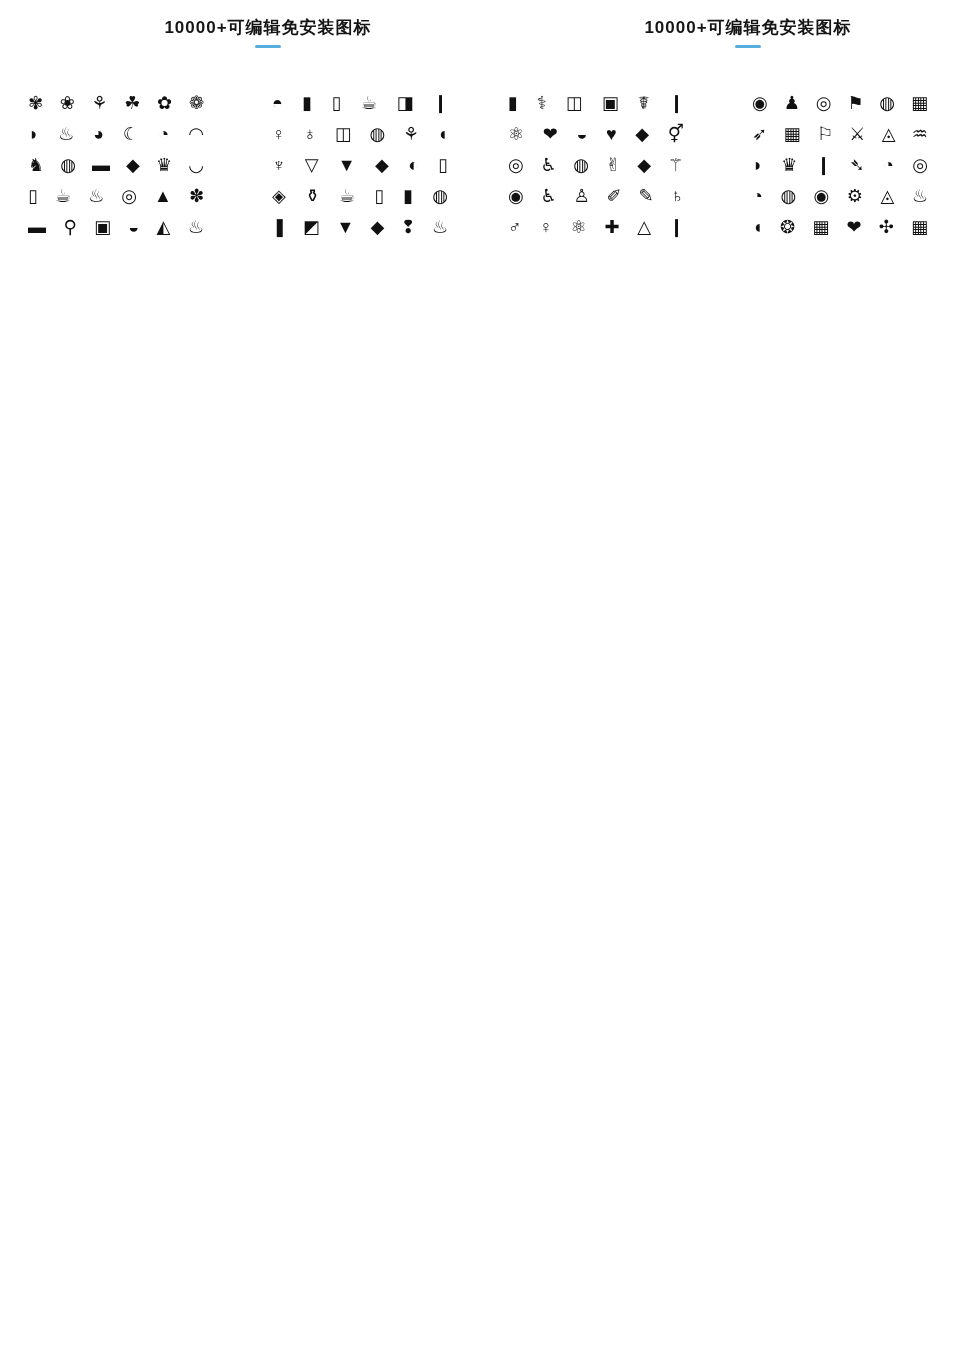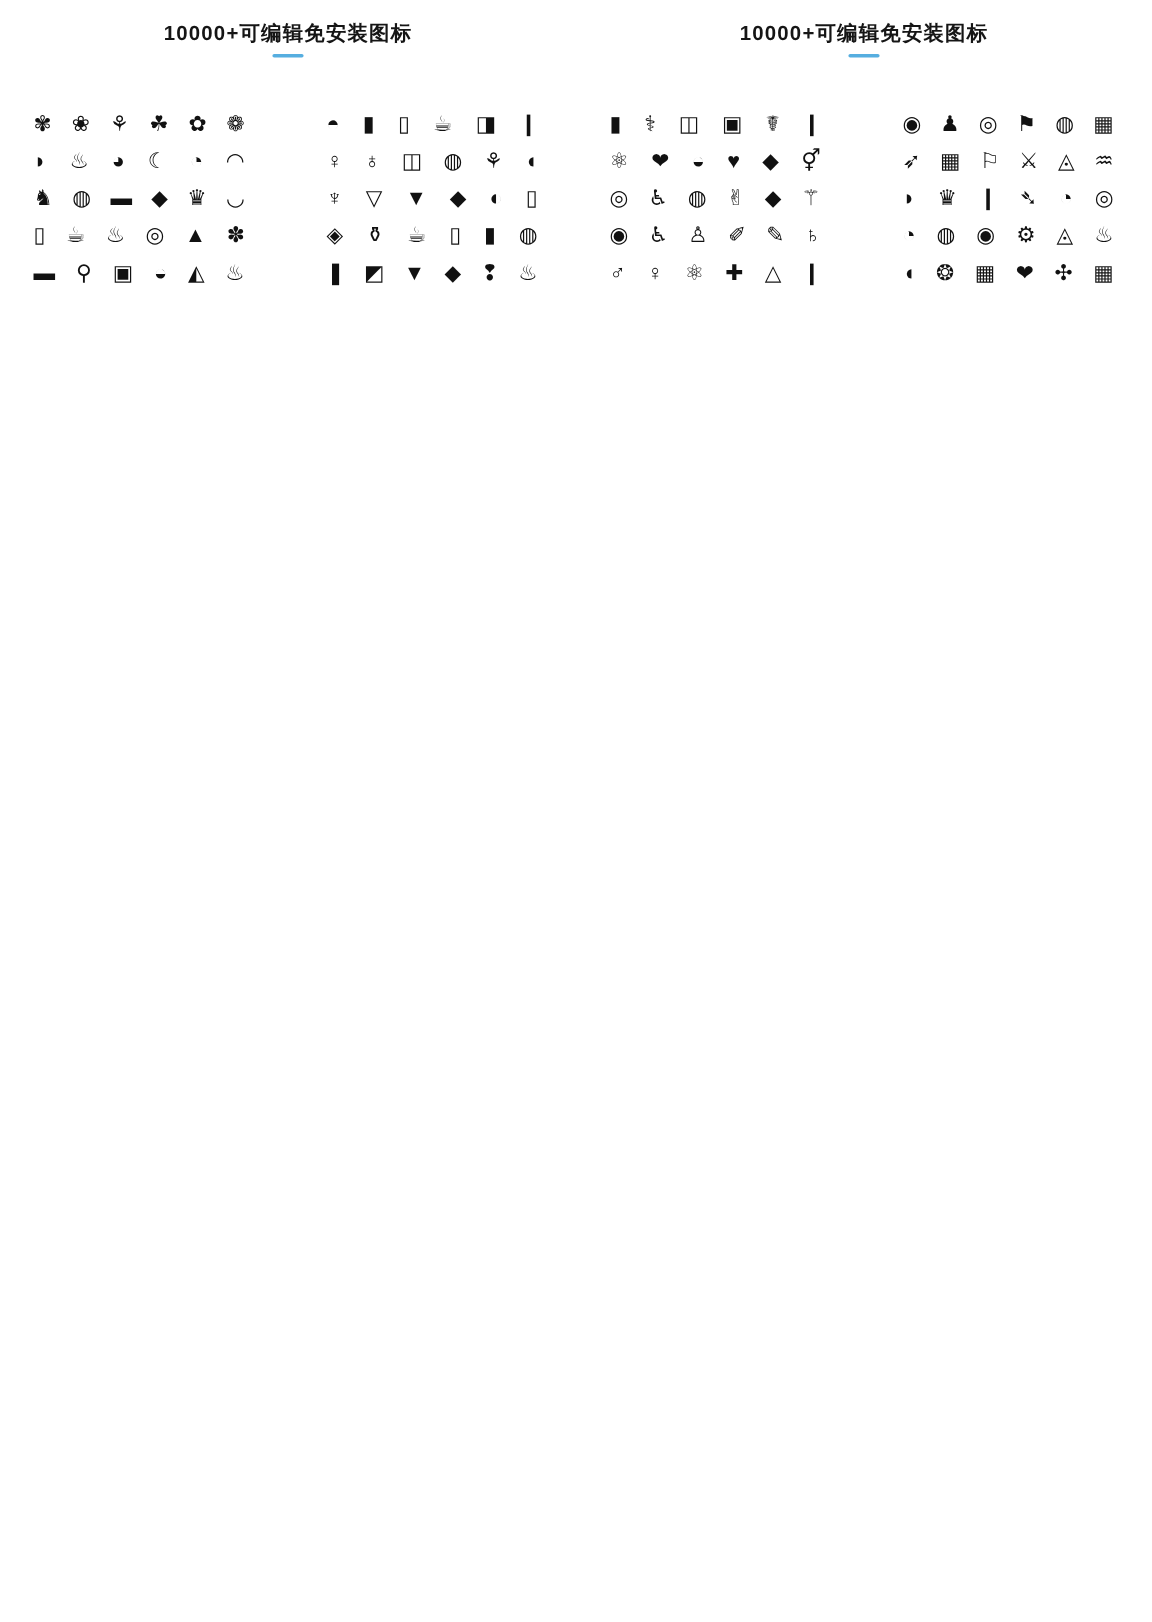--- a/index.html
+++ b/index.html
@@ -1,21 +1,21 @@
 <!DOCTYPE html>
 <html><head>
 <meta charset="utf-8">
 <style>
   html,body{margin:0;padding:0;background:#fff;}
   .sheet{position:relative;width:960px;height:1352px;background:#fff;overflow:hidden;
          font-family:"Liberation Sans","DejaVu Sans",sans-serif;}
   .cell{position:absolute;width:480px;height:270px;background:#fff;}
 
   
-  .head{position:absolute;top:16px;left:0;width:100%;text-align:center;}
+  .head{position:absolute;top:16px;left:0;width:100%;text-align:center;padding-left:28px;}
   .head .t-cn{font-size:16px;font-weight:bold;color:#4b5a76;letter-spacing:6px;}
   .head .t-en{font-size:8px;color:#a9b0ba;letter-spacing:.4px;margin-top:5px;}
   .head .bar{width:26px;height:3px;margin:6px auto 0;border-radius:2px;}
   .bar-purple{background:#8174e0;}
   .bar-blue{background:#56aee0;}
   .head-icons .t-icons{font-size:17px;font-weight:bold;color:#151515;letter-spacing:1px;}
 
   
   .ctable{position:absolute;border-collapse:collapse;font-size:6.5px;color:#7d828c;}
   .ctable th,.ctable td{padding:0;height:15px;text-align:center;font-weight:normal;}

